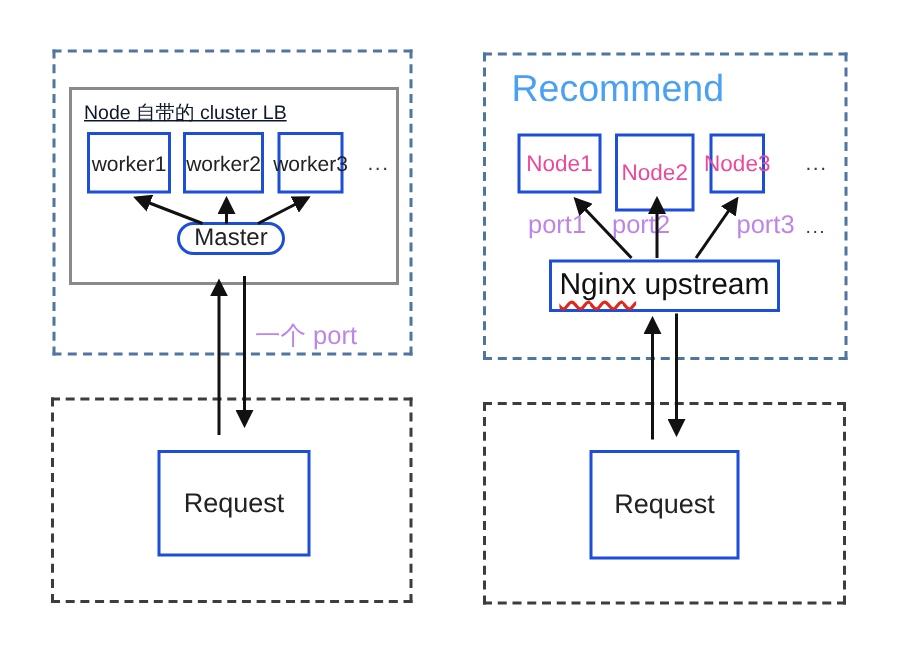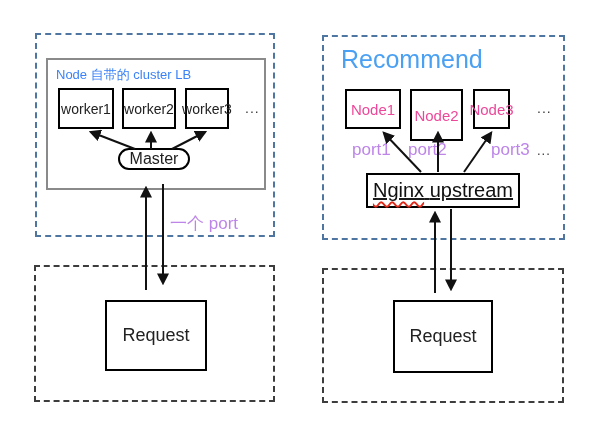--- a/index.html
+++ b/index.html
@@ -7,26 +7,26 @@
     width:600px;height:435px;position:relative;overflow:hidden;
     font-family:"Liberation Sans","DejaVu Sans",sans-serif;
     color:#1c1c1c;
   }
   .abs{position:absolute;box-sizing:border-box;}
   
   .panel-blue{border:2px dashed #4e76a0;background:transparent;}
   .panel-dark{border:2px dashed #3d3d3d;background:transparent;}
   
   .sbox{
-    border:2px solid #000000;background:#fff;
+    border:2px solid #1d4ed8;background:#fff;
     display:flex;align-items:center;justify-content:center;
     text-align:center;
   }
   .cluster-container{border:2px solid #8a8a8a;background:#fff;}
-  .cluster-title{position:absolute;left:8px;top:6px;font-size:13px;color:#3b82f6;white-space:nowrap;}
+  .cluster-title{position:absolute;left:8px;top:6px;font-size:13px;color:#0f172a;white-space:nowrap;text-decoration:underline;}
   .worker-label{font-size:14px;color:#222;}
   .node-label{font-size:15px;color:#ec4899;}
   .master-label{font-size:16px;color:#222;}
   .request-label{font-size:18px;color:#222;}
   .nginx-label{font-size:20px;color:#111;white-space:nowrap;}
   .squiggle{
     text-decoration:underline;
     text-decoration-style:wavy;
     text-decoration-color:#e02818;
     text-decoration-thickness:1.5px;
@@ -86,21 +86,21 @@
 <div class="abs sboxz sbox" style="left:473px;top:89px;width:37px;height:40px;">
   <span class="node-label">Node3</span>
 </div>
 <span class="abs txt ellipsis" style="left:537px;top:100px;">...</span>
 
 <span class="abs txt port-label" style="left:352px;top:140px;">port1</span>
 <span class="abs txt port-label" style="left:408px;top:140px;">port2</span>
 <span class="abs txt port-label" style="left:491px;top:140px;">port3</span>
 <span class="abs txt port-ellipsis" style="left:537px;top:143px;">...</span>
 
-<div class="abs sboxz sbox" style="left:366px;top:173px;width:154px;height:35px;text-decoration:underline;">
+<div class="abs sboxz sbox" style="left:366px;top:173px;width:154px;height:35px;">
   <span class="nginx-label"><span class="squiggle">Nginx</span>&nbsp;<span>upstream</span></span>
 </div>
 
 <div class="abs panel panel-dark" style="left:322px;top:268px;width:242px;height:135px;"></div>
 
 <div class="abs sboxz sbox" style="left:393px;top:300px;width:100px;height:73px;">
   <span class="request-label">Request</span>
 </div>
 
 <svg id="arrow-layer" viewBox="0 0 600 435" xmlns="http://www.w3.org/2000/svg">

